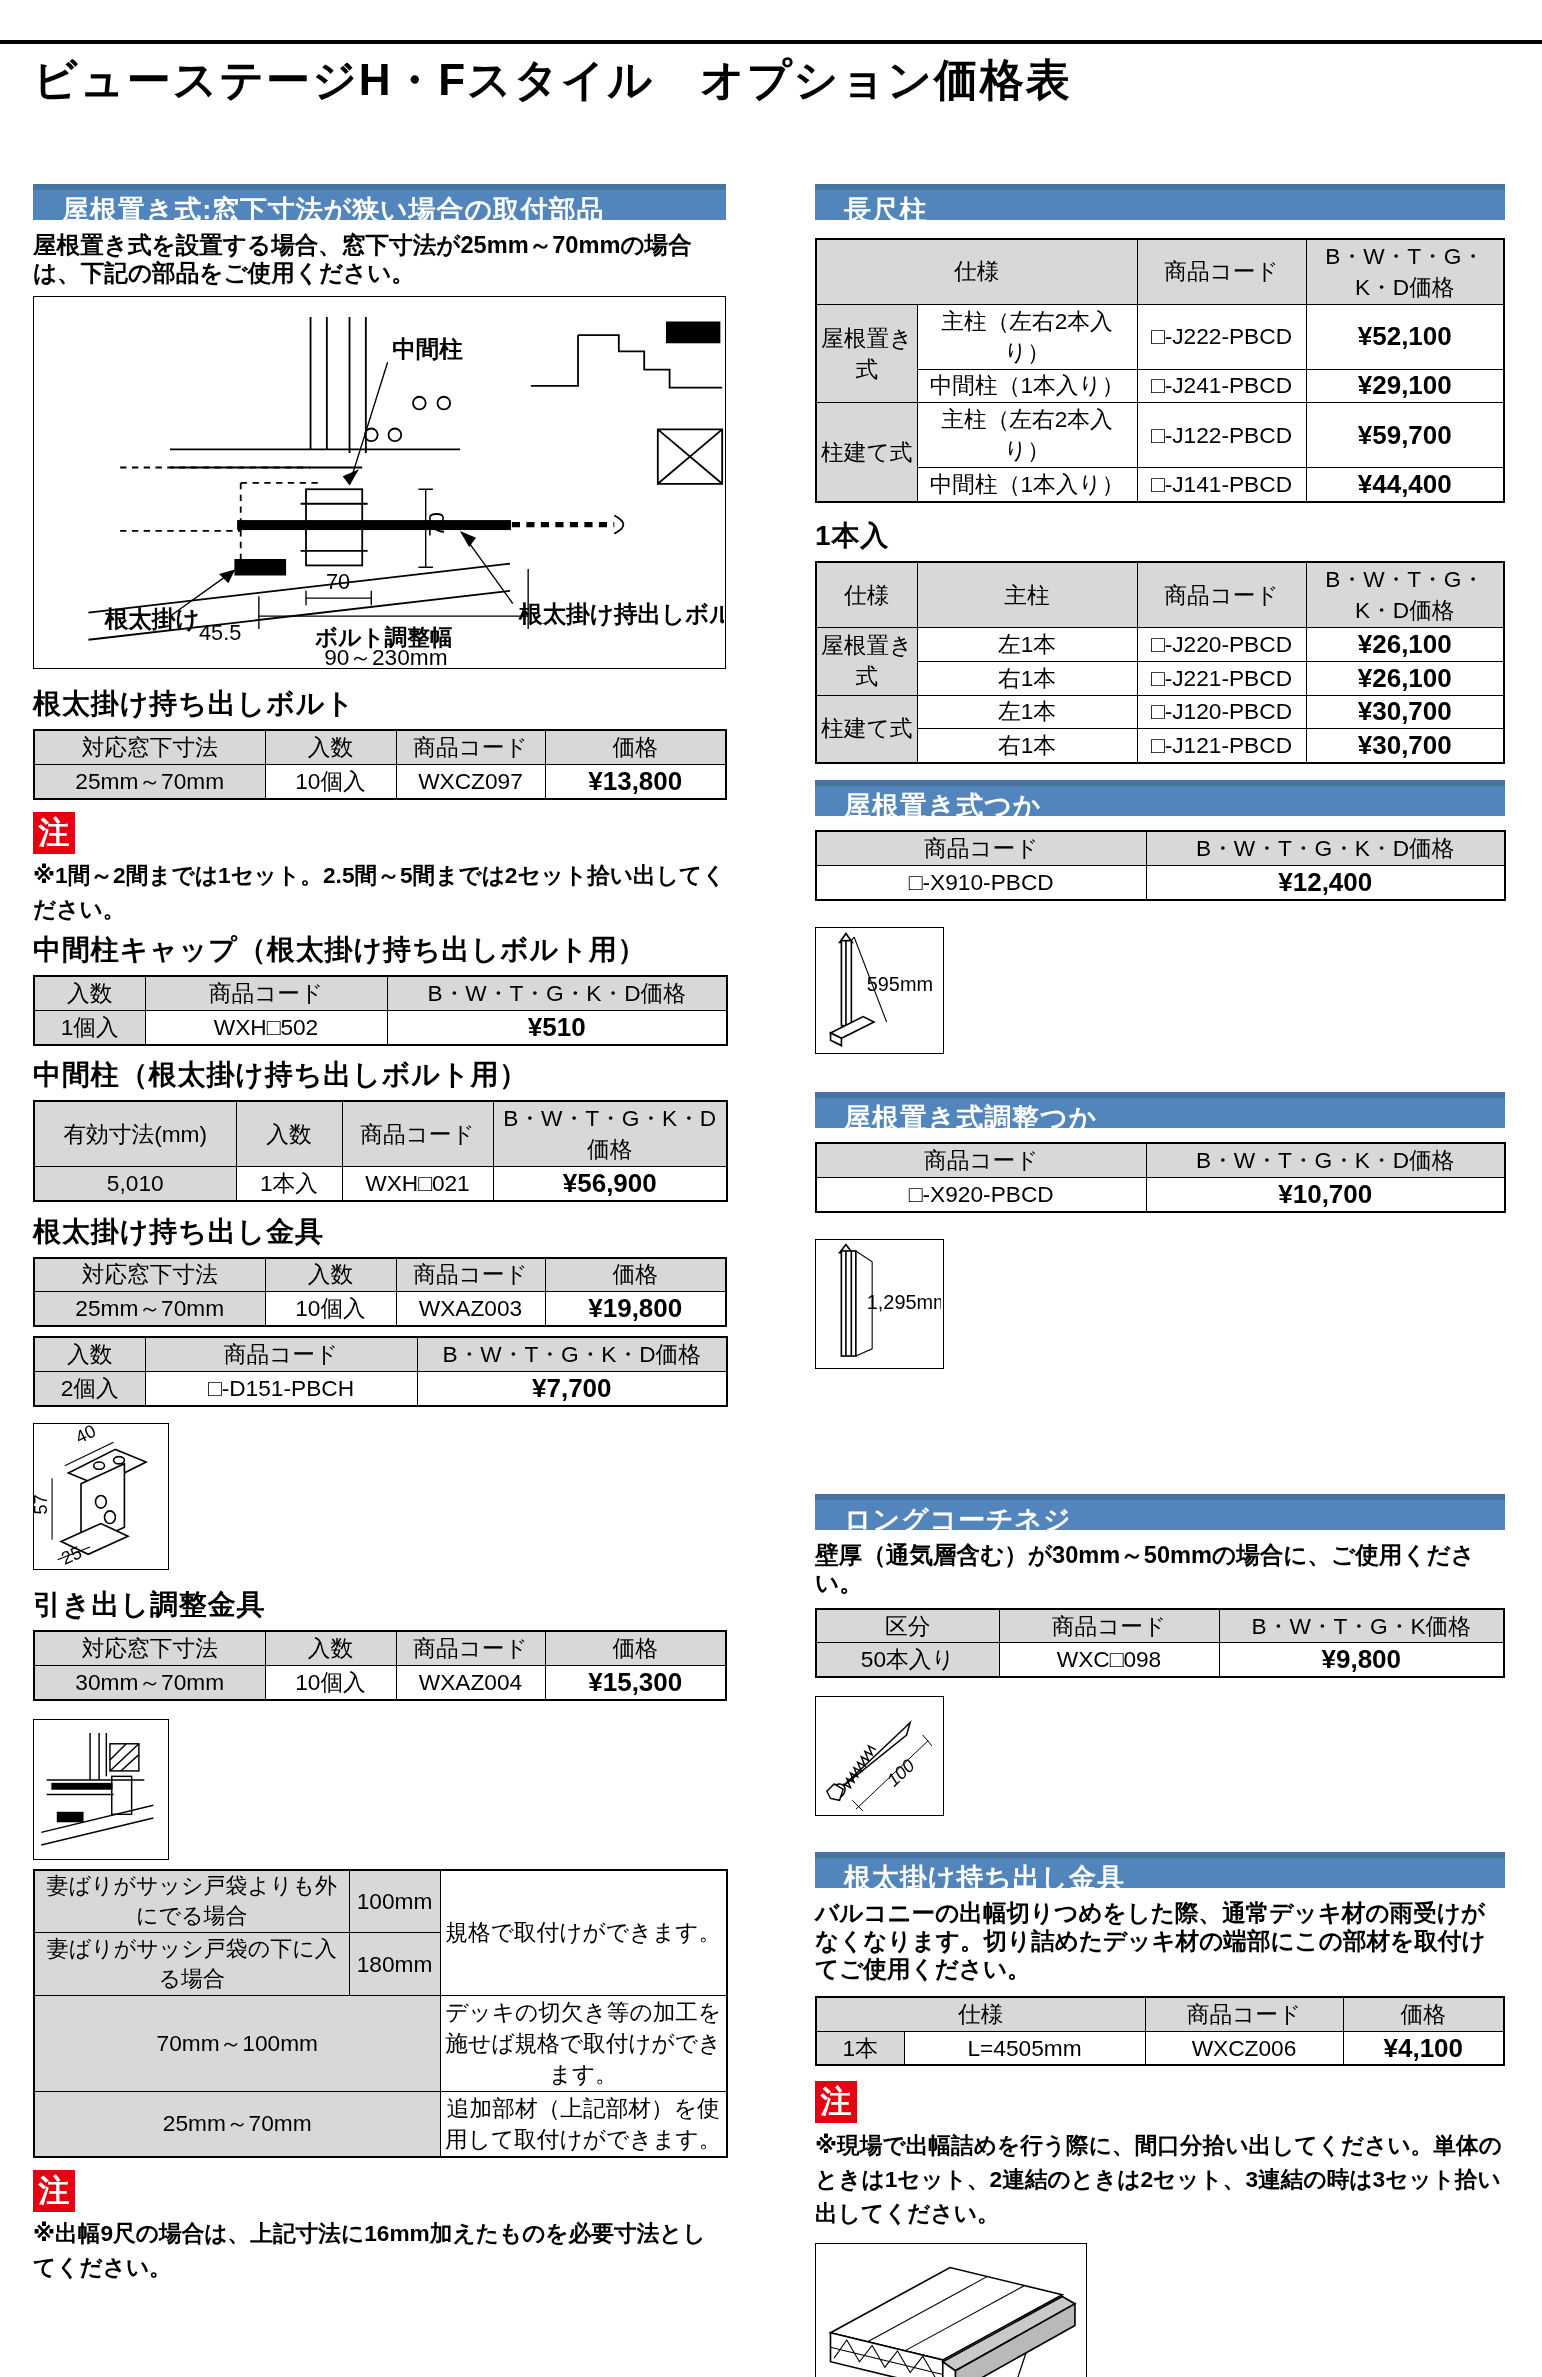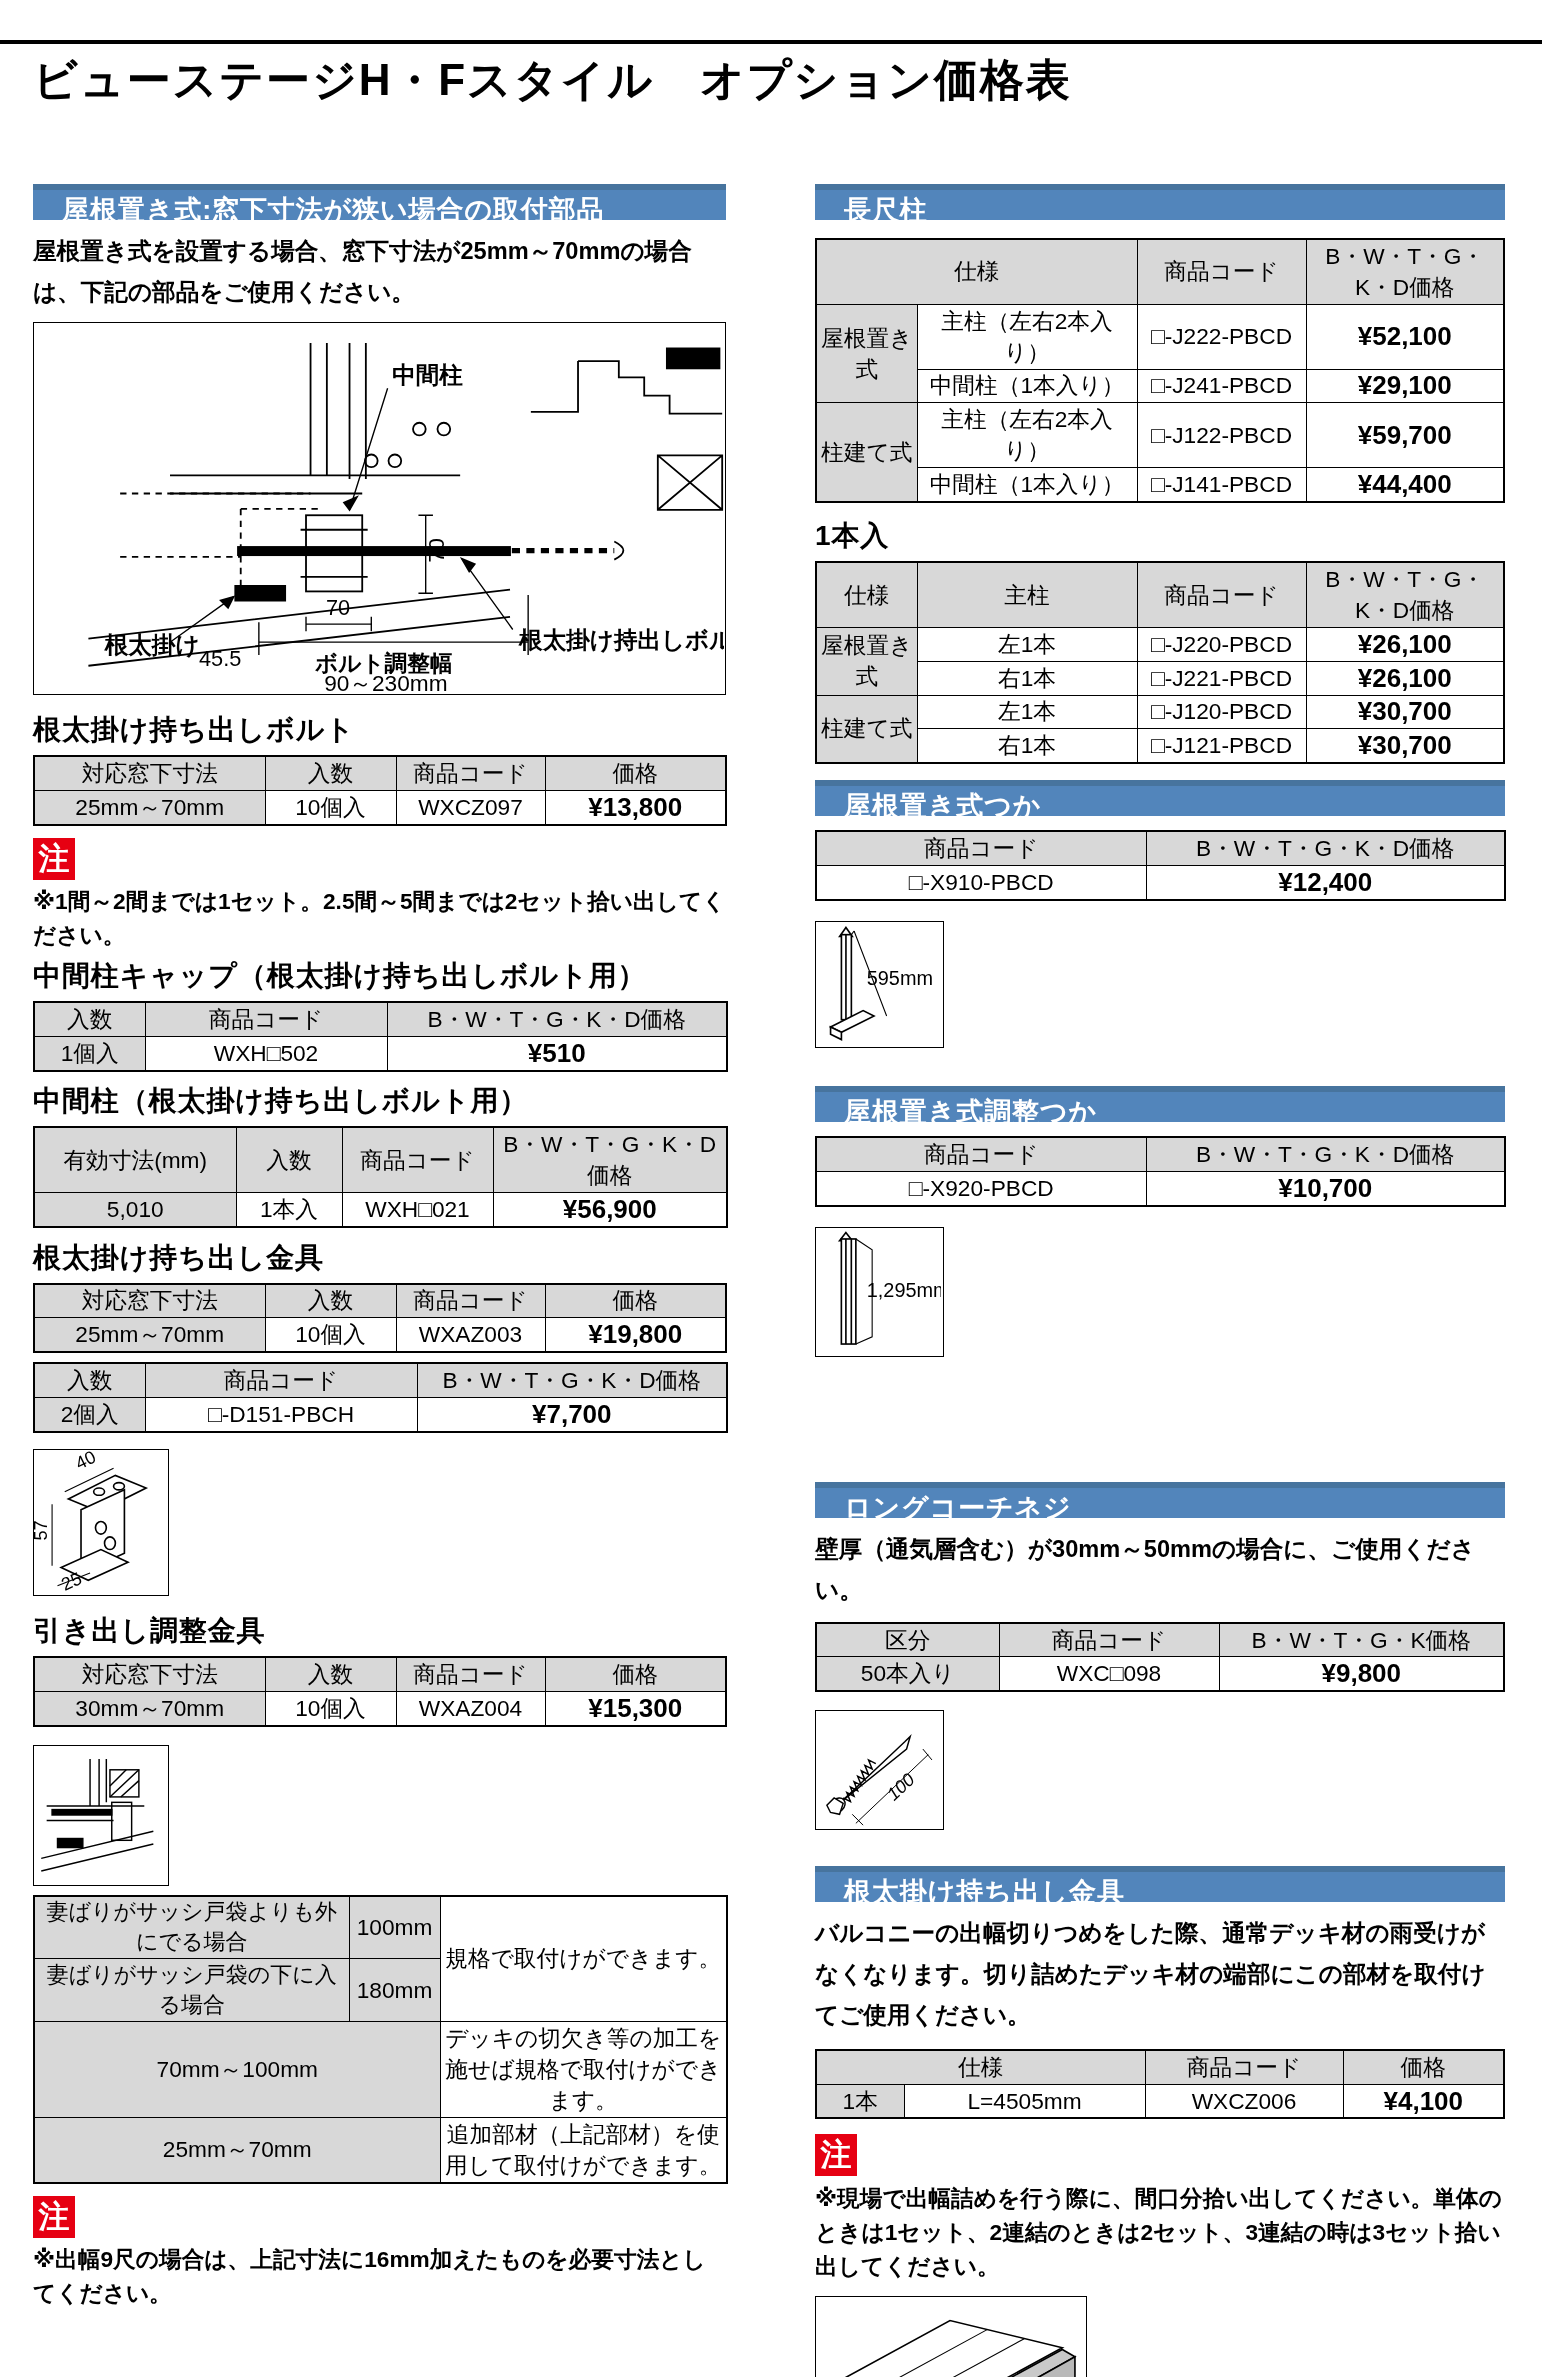--- a/index.html
+++ b/index.html
@@ -12,21 +12,21 @@
   .col{position:absolute;top:184px;}
   .col-left{left:33px;width:693px;}
   .col-right{left:815px;width:690px;}
 
   .sec-hdr{background:#5285bb;border-top:6.3px solid #47749e;color:#fff;
            font-size:27px;font-weight:bold;height:41px;line-height:41px;
            padding-left:29px;letter-spacing:0.9px;box-sizing:border-box;}
   .sec-hdr.h52{height:36px;}
 
   .h2{font-size:28px;font-weight:bold;letter-spacing:0.9px;line-height:33px;}
-  .para{font-size:23.6px;font-weight:bold;line-height:41px;}
+  .para{font-size:23.6px;font-weight:bold;line-height:28px;}
   .note-text{font-size:22.7px;font-weight:bold;line-height:34px;}
 
   .chu{width:42px;height:42px;background:#e60012;color:#fff;font-size:31px;font-weight:bold;
        display:flex;align-items:center;justify-content:center;}
 
   table.tbl{border-collapse:collapse;border:2.7px solid #000;width:100%;table-layout:fixed;}
   table.tbl th,table.tbl td{border:1.8px solid #000;text-align:center;vertical-align:middle;
        font-size:22.7px;font-weight:normal;padding:0.9px 3.6px;overflow:hidden;}
   table.tbl th{background:#d8d8d8;height:29px;}
   table.tbl td{height:31px;background:#fff;}
@@ -35,21 +35,21 @@
   table.tbl td.small{font-size:22px;text-align:center;}
 
   .imgbox{border:1.8px solid #000;background:#fff;position:relative;box-sizing:border-box;}
   .diagram-box{border:1.8px solid #000;background:#fff;position:relative;height:373px;box-sizing:border-box;}
 
   svg text{font-family:"Liberation Sans","DejaVu Sans",sans-serif;fill:#000;}
 
   .mt4{margin-top:3.6px}.mt6{margin-top:5.4px}.mt8{margin-top:7.2px}.mt10{margin-top:9px}
   .mt12{margin-top:11px}.mt14{margin-top:12.7px}.mt16{margin-top:14.5px}.mt17{margin-top:15.4px}
   .mt18{margin-top:16.3px}.mt20{margin-top:18px}.mt22{margin-top:20px}
-  .mt26{margin-top:20px}.mt40{margin-top:36px}.mt42{margin-top:38px}.mt138{margin-top:125px}
+  .mt26{margin-top:26px}.mt40{margin-top:36px}.mt42{margin-top:38px}.mt138{margin-top:125px}
 </style>
 </head>
 <body>
 
 <div id="page">
   <div class="top-rule"></div>
   <div class="doc-title">ビューステージH・Fスタイル　オプション価格表</div>
 
   <div class="col col-left">
 

